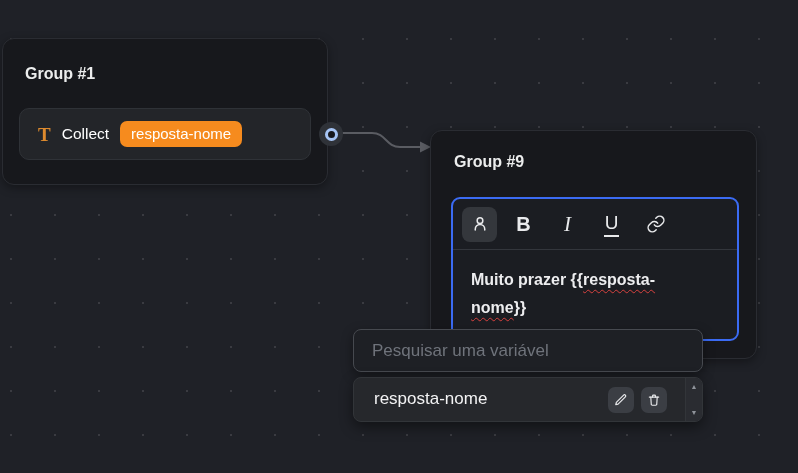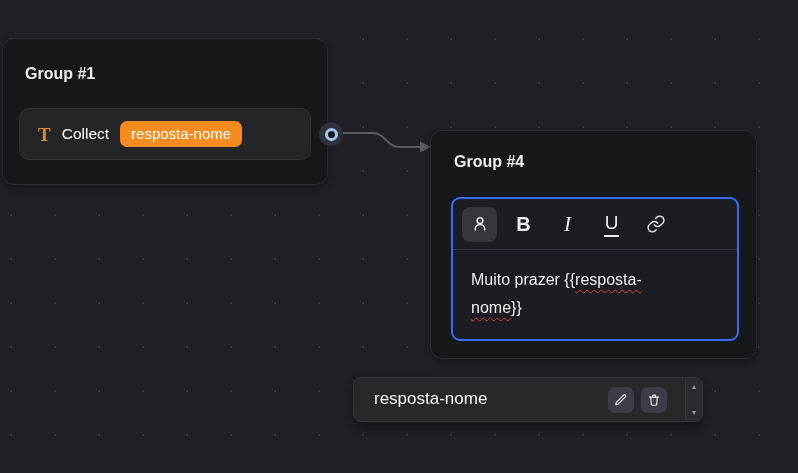--- a/index.html
+++ b/index.html
@@ -94,21 +94,21 @@
   }
   .tb-btn.active { background:#34373c; }
   .tb-bold   { font-size:20px; font-weight:700; }
   .tb-italic { font-family:"Liberation Serif", serif; font-style:italic; font-size:21px; }
   .tb-under  { font-size:19px; }
   .tb-under .u-glyph { border-bottom:2px solid #e9eaec; padding:0 1px 1px; }
 
   .editor-text {
     padding:16px 18px 0;
     width:250px;
-    color:#ededef; font-size:16px; line-height:28px;
+    color:#ededef; font-size:16px; line-height:28px;font-weight:bold;
   }
   .editor-text .wrapbox { display:inline-block; width:216px; }
   .squiggle {
     text-decoration:underline;
     text-decoration-style:wavy;
     text-decoration-color:var(--squiggle-red,#d6413f);
     text-decoration-thickness:1px;
     text-underline-offset:4px;
   }
 
@@ -183,21 +183,21 @@
       <span class="collect-label">Collect</span>
       <span class="var-badge">resposta-nome</span>
     </div>
   </div>
 
   <div class="port">
     <div class="port-ring"></div>
   </div>
 
   <div class="group-card" id="group2">
-    <div class="group-title">Group #4</div>
+    <div class="group-title">Group #9</div>
 
     <div class="editor">
       <div class="toolbar">
         <button class="tb-btn active">
           <svg width="20" height="20" viewBox="0 0 24 24" fill="none" stroke="#e9eaec" stroke-width="1.8" stroke-linecap="round" stroke-linejoin="round">
             <circle cx="12" cy="8" r="3.4"></circle>
             <path d="M6.3 19.2v-1a5.7 5.7 0 0 1 11.4 0v1"></path>
           </svg>
         </button>
         <button class="tb-btn tb-bold">
@@ -216,20 +216,21 @@
           </svg>
         </button>
       </div>
 
       <div class="editor-text">
         <span class="wrapbox"><span>Muito prazer {{</span><span class="squiggle">resposta-nome</span><span>}}</span></span>
       </div>
     </div>
   </div>
 
+  <input class="var-search" type="text" placeholder="Pesquisar uma variável" style="">
 
   <div class="var-list">
     <div class="var-item-name">resposta-nome</div>
 
     <button class="icon-btn edit-btn">
       <svg width="14" height="14" viewBox="0 0 24 24" fill="none" stroke="#e9eaec" stroke-width="2" stroke-linecap="round" stroke-linejoin="round">
         <path d="M16.5 3.5a2.1 2.1 0 0 1 3 3L7 19l-4 1 1-4L16.5 3.5z"></path>
       </svg>
     </button>
 

